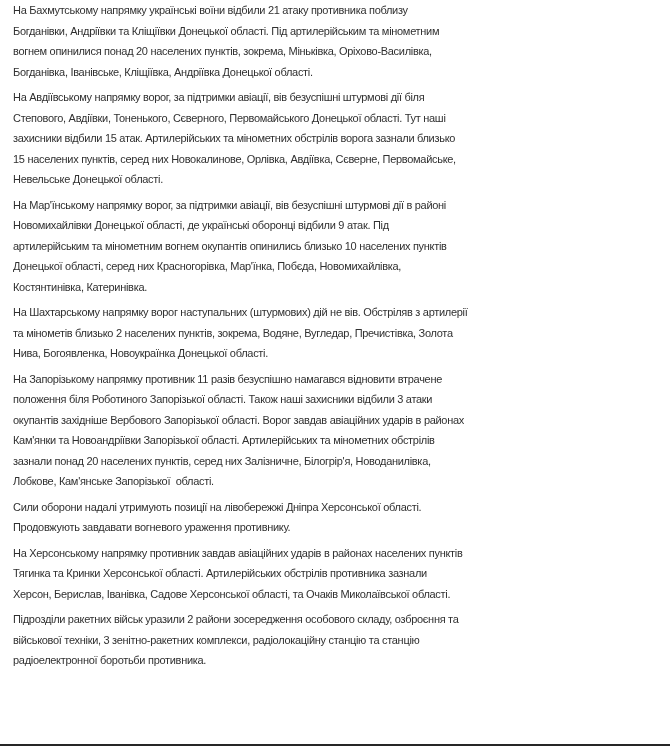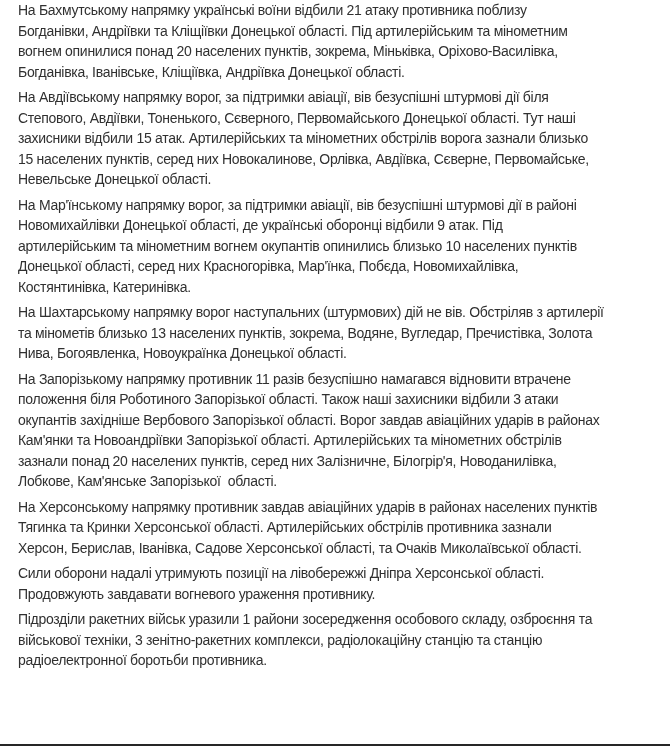--- a/index.html
+++ b/index.html
@@ -16,22 +16,22 @@
     height: 750px;
     background: var(--bg);
     position: relative;
     overflow: hidden;
     font-family: "Liberation Sans", sans-serif;
   }
   .post-body{
     padding: 0 8px;
   }
   .post-body p{
-    margin: 0 0 5px 10px;
-    font-size: 14px;
+    margin: 0 0 5px 5px;
+    font-size: 11px;
     line-height: 20.5px;
     letter-spacing: -0.3px;
     color: var(--text);
     white-space: pre-wrap;
   }
   .bottom-divider{
     position: absolute;
     left: 0;
     top: 744px;
     width: 670px;
@@ -51,31 +51,31 @@
 Степового, Авдіївки, Тоненького, Сєверного, Первомайського Донецької області. Тут наші
 захисники відбили 15 атак. Артилерійських та мінометних обстрілів ворога зазнали близько
 15 населених пунктів, серед них Новокалинове, Орлівка, Авдіївка, Сєверне, Первомайське,
 Невельське Донецької області.</p>
   <p>На Мар'їнському напрямку ворог, за підтримки авіації, вів безуспішні штурмові дії в районі
 Новомихайлівки Донецької області, де українські оборонці відбили 9 атак. Під
 артилерійським та мінометним вогнем окупантів опинились близько 10 населених пунктів
 Донецької області, серед них Красногорівка, Мар'їнка, Побєда, Новомихайлівка,
 Костянтинівка, Катеринівка.</p>
   <p>На Шахтарському напрямку ворог наступальних (штурмових) дій не вів. Обстріляв з артилерії
-та мінометів близько 13 населених пунктів, зокрема, Водяне, Вугледар, Пречистівка, Золота
+та мінометів близько 2 населених пунктів, зокрема, Водяне, Вугледар, Пречистівка, Золота
 Нива, Богоявленка, Новоукраїнка Донецької області.</p>
   <p>На Запорізькому напрямку противник 11 разів безуспішно намагався відновити втрачене
 положення біля Роботиного Запорізької області. Також наші захисники відбили 3 атаки
 окупантів західніше Вербового Запорізької області. Ворог завдав авіаційних ударів в районах
 Кам'янки та Новоандріївки Запорізької області. Артилерійських та мінометних обстрілів
 зазнали понад 20 населених пунктів, серед них Залізничне, Білогрір'я, Новоданилівка,
 Лобкове, Кам'янське Запорізької  області.</p>
+  <p>Сили оборони надалі утримують позиції на лівобережжі Дніпра Херсонської області.
+Продовжують завдавати вогневого ураження противнику.</p>
   <p>На Херсонському напрямку противник завдав авіаційних ударів в районах населених пунктів
 Тягинка та Кринки Херсонської області. Артилерійських обстрілів противника зазнали
 Херсон, Берислав, Іванівка, Садове Херсонської області, та Очаків Миколаївської області.</p>
-  <p>Сили оборони надалі утримують позиції на лівобережжі Дніпра Херсонської області.
-Продовжують завдавати вогневого ураження противнику.</p>
-  <p>Підрозділи ракетних військ уразили 1 райони зосередження особового складу, озброєння та
+  <p>Підрозділи ракетних військ уразили 2 райони зосередження особового складу, озброєння та
 військової техніки, 3 зенітно-ракетних комплекси, радіолокаційну станцію та станцію
 радіоелектронної боротьби противника.</p>
 </main>
 
 <div class="bottom-divider"></div>
 
 </body></html>

